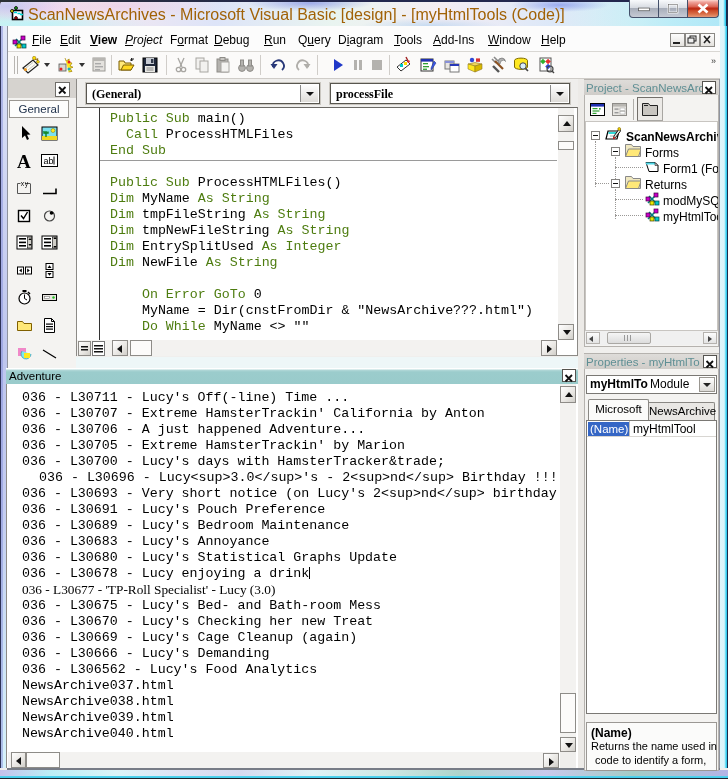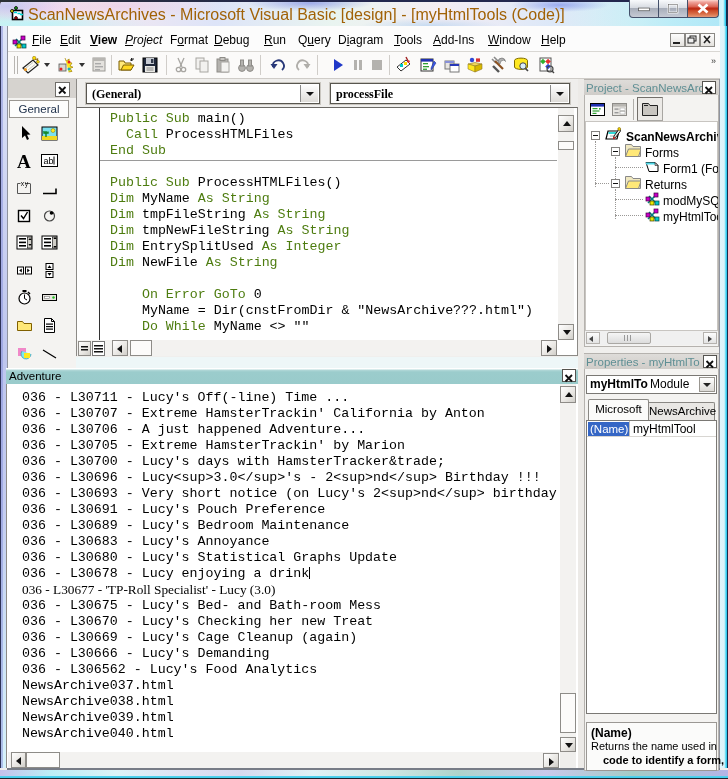--- a/index.html
+++ b/index.html
@@ -580,38 +580,38 @@
 
     <div class="abs" style="left:588px;top:422px;width:41px;height:14px;background:#3566c5;"></div>
     <div class="abs" style="left:590px;top:423px;font-size:11.5px;color:#fff;">(Name)</div>
     <div class="abs" style="left:629px;top:421px;width:1px;height:15px;background:#c0beba;"></div>
     <div class="abs" style="left:633px;top:422px;font-size:12px;color:#000;">myHtmlTool</div>
     <div class="abs" style="left:587px;top:436px;width:129px;height:1px;background:#d8d6d2;"></div>
   </div>
   <div class="abs" id="propdesc">
     <div style="position:absolute;left:4px;top:3px;font-weight:bold;font-size:12px;">(Name)</div>
     <div style="position:absolute;left:4px;top:17px;white-space:nowrap;">Returns the name used in</div>
-    <div style="position:absolute;left:16px;top:31px;white-space:nowrap;font-weight:bold;">code to identify a form,</div>
+    <div style="position:absolute;left:8px;top:31px;white-space:nowrap;">code to identify a form,</div>
   </div>
 
   <div class="abs" style="left:76px;top:357px;width:502px;height:11px;background:#eef7f8;"></div>
 
   <div class="abs" id="immtitle"></div>
   <div class="abs" id="immtext">Adventure</div>
   <div class="abs pX" style="left:562px;top:369px;"><svg width="12" height="11">
         <path d="M2.5 2 L9 8.5 M9 2 L2.5 8.5" stroke="#111" stroke-width="1.8"></path>
       </svg></div>
   <div class="abs" id="immbody"></div>
   <div id="immlines">
     <div class="il" style="top:390px;">036 - L30711 - Lucy's Off(-line) Time ...</div>
     <div class="il" style="top:406px;">036 - L30707 - Extreme HamsterTrackin' California by Anton</div>
     <div class="il" style="top:422px;">036 - L30706 - A just happened Adventure...</div>
     <div class="il" style="top:438px;">036 - L30705 - Extreme HamsterTrackin' by Marion</div>
     <div class="il" style="top:454px;">036 - L30700 - Lucy's days with HamsterTracker&amp;trade;</div>
-    <div class="il" style="top:470px;">036 - L30696 - Lucy&lt;sup&gt;3.0&lt;/sup&gt;'s - 2&lt;sup&gt;nd&lt;/sup&gt; Birthday !!!</div>
+    <div class="il" style="top:470px;margin-left:17px;">036 - L30696 - Lucy&lt;sup&gt;3.0&lt;/sup&gt;'s - 2&lt;sup&gt;nd&lt;/sup&gt; Birthday !!!</div>
     <div class="il" style="top:486px;">036 - L30693 - Very short notice (on Lucy's 2&lt;sup&gt;nd&lt;/sup&gt; birthday</div>
     <div class="il" style="top:502px;">036 - L30691 - Lucy's Pouch Preference</div>
     <div class="il" style="top:518px;">036 - L30689 - Lucy's Bedroom Maintenance</div>
     <div class="il" style="top:534px;">036 - L30683 - Lucy's Annoyance</div>
     <div class="il" style="top:550px;">036 - L30680 - Lucy's Statistical Graphs Update</div>
     <div class="il" style="top:566px;">036 - L30678 - Lucy enjoying a drink<span style="display:inline-block;width:1px;height:12px;background:#000;vertical-align:-2px;"></span></div>
     <div class="il" style="top:582px;font-family:Liberation Serif, serif;">036 - L30677 - 'TP-Roll Specialist' - Lucy (3.0)</div>
     <div class="il" style="top:598px;">036 - L30675 - Lucy's Bed- and Bath-room Mess</div>
     <div class="il" style="top:614px;">036 - L30670 - Lucy's Checking her new Treat</div>
     <div class="il" style="top:630px;">036 - L30669 - Lucy's Cage Cleanup (again)</div>

